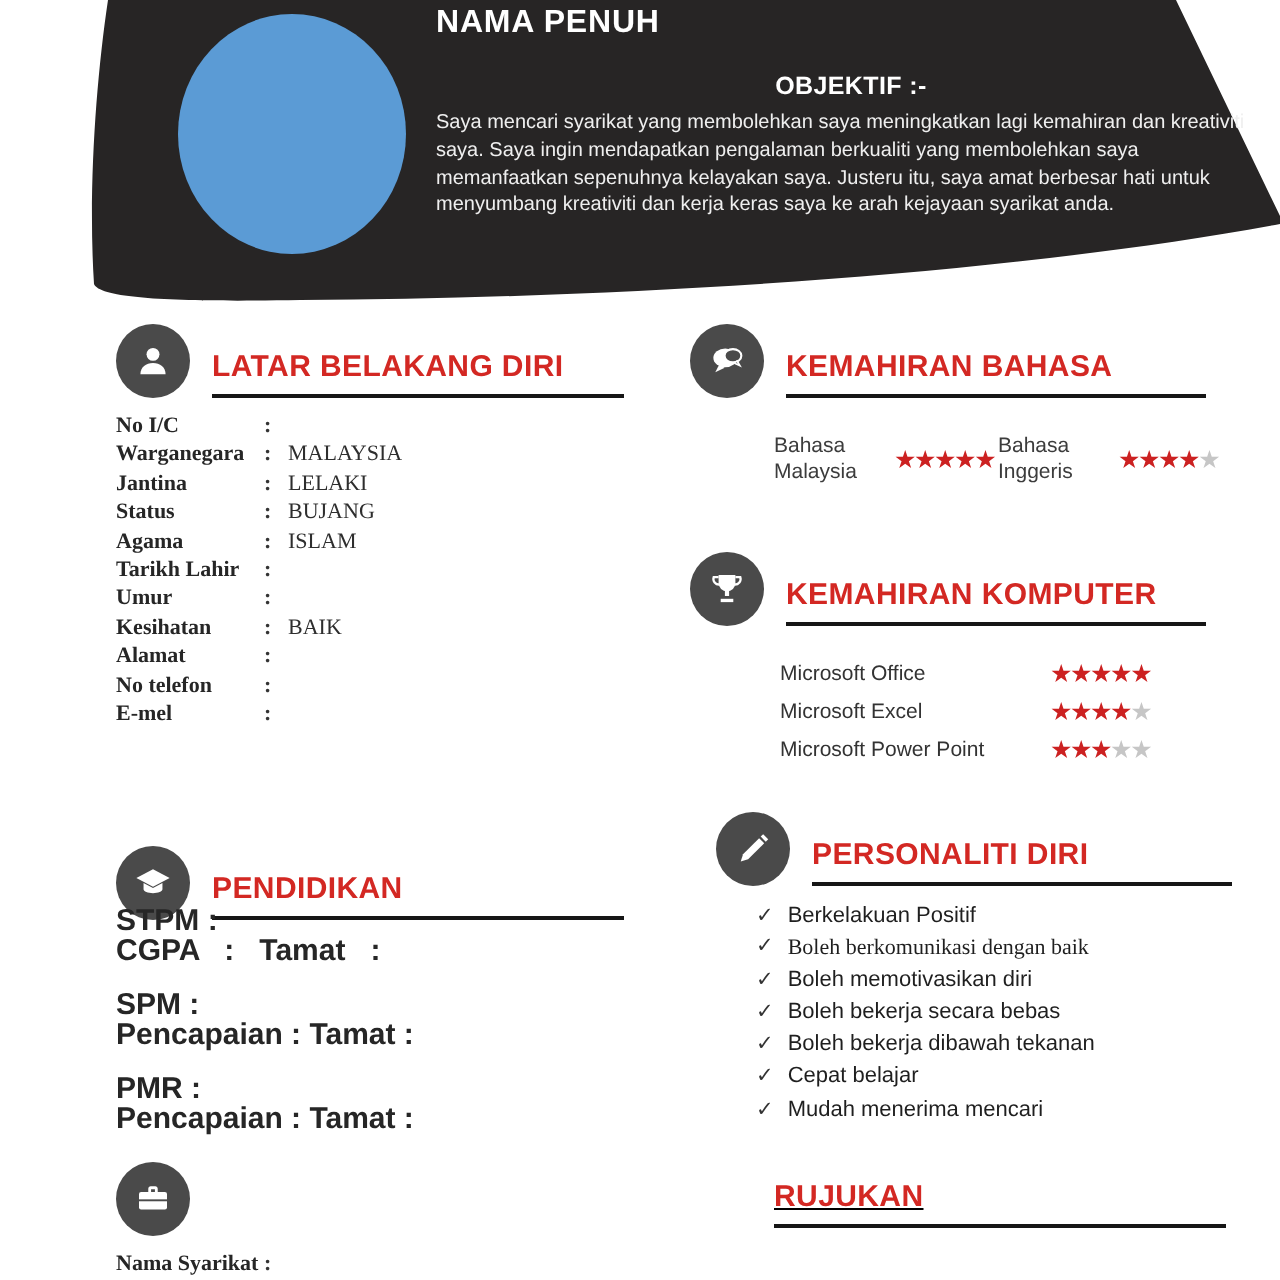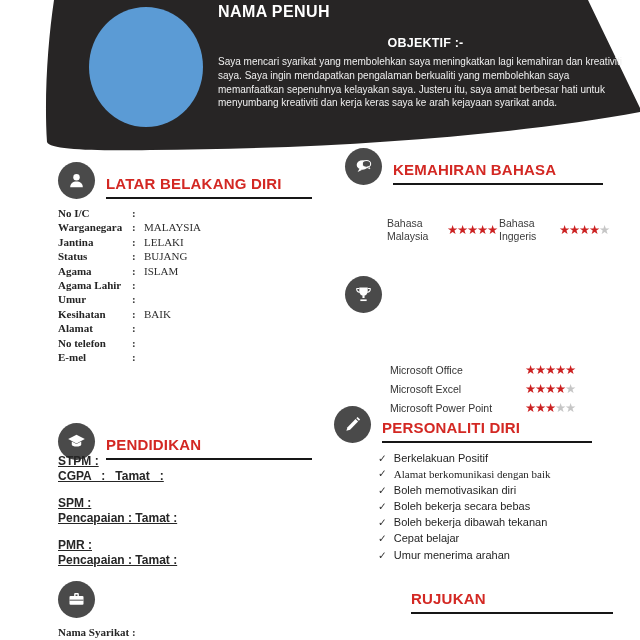--- a/index.html
+++ b/index.html
@@ -15,40 +15,40 @@
   .h-objlabel{margin-top:15px;font-size:12.5px;font-weight:bold;letter-spacing:.2px;text-align:center;}
   .h-objtext{margin-top:5px;font-size:10px;line-height:13.8px;color:#efefef;}
   
   .section{position:absolute;display:flex;align-items:flex-end;gap:11px;}
   .icon-circle{width:37px;height:37px;border-radius:50%;background:#4a4a4a;
     display:flex;align-items:center;justify-content:center;flex:0 0 37px;}
   .icon-circle svg{width:21px;height:21px;display:block;}
   .title-wrap{flex:1;padding-top:5px;}
   .sec-title{font-size:15px;font-weight:bold;color:#d32823;letter-spacing:.2px;
     padding-bottom:5px;border-bottom:2.5px solid #161616;}
-  .no-icon .title-wrap{margin-left:66px;}
+  .no-icon .title-wrap{margin-left:42px;text-decoration:underline;}
   
   .fields{position:absolute;font-size:11px;line-height:14.4px;color:#222;}
   .frow{display:grid;grid-template-columns:74px 12px 1fr;font-family:Liberation Serif, serif;}
   .flabel{font-weight:bold;color:#262626;}
   .fcolon{font-weight:bold;color:#333;}
   .fvalue{color:#2e2e2e;}
   
   .lang-grid{position:absolute;display:grid;grid-template-columns:112px 118px;}
   .lang-cell{display:flex;align-items:center;gap:10px;}
   .lang-label{width:50px;font-size:10.5px;line-height:12.5px;color:#3c3c3c;}
   .stars{font-size:12.5px;letter-spacing:-1.2px;white-space:nowrap;}
   .star.on{color:#cc2121;}
   .star.off{color:#c6c6c6;}
   
   .comp-rows{position:absolute;}
   .comp-row{display:grid;grid-template-columns:135px auto;align-items:center;height:19px;}
   .comp-label{font-size:10.5px;color:#333;}
   
-  .edu{position:absolute;font-size:12px;color:#262626;text-decoration:underline;}
+  .edu{position:absolute;font-size:15px;color:#262626;}
   .edu-entry{margin-bottom:13px;}
   .edu-line{font-weight:bold;line-height:14.5px;white-space:pre;}
   
   .plist{position:absolute;list-style:none;margin:0;padding:0;font-size:11px;color:#1f1f1f;}
   .plist li{display:flex;gap:7px;line-height:16.1px;}
   .plist li:nth-child(2){font-family:"Liberation Serif",serif;}
   .pcheck{color:#333;font-size:10.5px;}
 </style>
 </head>
 <body>
@@ -95,21 +95,21 @@
       <span class="flabel">Status</span>
       <span class="fcolon">:</span>
       <span class="fvalue">BUJANG</span>
     </div>
   <div class="frow">
       <span class="flabel">Agama</span>
       <span class="fcolon">:</span>
       <span class="fvalue">ISLAM</span>
     </div>
   <div class="frow">
-      <span class="flabel">Agama Lahir</span>
+      <span class="flabel">Tarikh Lahir</span>
       <span class="fcolon">:</span>
       <span class="fvalue"></span>
     </div>
   <div class="frow">
       <span class="flabel">Umur</span>
       <span class="fcolon">:</span>
       <span class="fvalue"></span>
     </div>
   <div class="frow">
       <span class="flabel">Kesihatan</span>
@@ -171,21 +171,21 @@
 </div>
 
 <div class="fields" style="left:58px;top:625px;width:254px;">
   <div class="frow">
       <span class="flabel">Nama Syarikat</span>
       <span class="fcolon">:</span>
       <span class="fvalue"></span>
     </div>
 </div>
 
-<div class="section" style="left:345px;top:148px;width:258px;">
+<div class="section" style="left:345px;top:162px;width:258px;">
   <span class="icon-circle">
     <svg viewBox="0 0 24 24">
         <ellipse cx="11" cy="10.2" rx="6.8" ry="5.4" fill="#fff"></ellipse>
         <path d="M7.5 14.2l-2.2 4.2 5.4-2.6z" fill="#fff"></path>
         <ellipse cx="15.4" cy="9" rx="4.8" ry="3.8" fill="#4a4a4a" stroke="#fff" stroke-width="1.2"></ellipse>
         <path d="M17.8 12l1.5 2.6-3.3-1.5z" fill="#4a4a4a" stroke="#fff" stroke-width="1"></path>
       </svg>
   </span>
   <div class="title-wrap">
       <div class="sec-title">KEMAHIRAN BAHASA</div>
@@ -206,77 +206,80 @@
 <div class="section" style="left:345px;top:276px;width:258px;">
   <span class="icon-circle">
     <svg viewBox="0 0 24 24">
         <path d="M7.2 4h9.6v4.6a4.8 4.8 0 01-9.6 0z" fill="#fff"></path>
         <path d="M7.2 5.2H4.4a3.2 3.2 0 003.4 4.2" fill="none" stroke="#fff" stroke-width="1.3"></path>
         <path d="M16.8 5.2h2.8a3.2 3.2 0 01-3.4 4.2" fill="none" stroke="#fff" stroke-width="1.3"></path>
         <rect x="10.8" y="12.8" width="2.4" height="3.2" fill="#fff"></rect>
         <path d="M8.4 17.6h7.2v1.9H8.4z" fill="#fff"></path>
       </svg>
   </span>
-</div>
-
-<div class="comp-rows" style="left:390px;top:327px;width:225px;margin-top:33px;">
+  <div class="title-wrap">
+      <div class="sec-title">KEMAHIRAN KOMPUTER</div>
+    </div>
+</div>
+
+<div class="comp-rows" style="left:390px;top:327px;width:225px;">
   <div class="comp-row">
     <span class="comp-label">Microsoft Office</span>
     <span class="stars"><span class="star on">★</span><span class="star on">★</span><span class="star on">★</span><span class="star on">★</span><span class="star on">★</span></span>
   </div>
   <div class="comp-row">
     <span class="comp-label">Microsoft Excel</span>
     <span class="stars"><span class="star on">★</span><span class="star on">★</span><span class="star on">★</span><span class="star on">★</span><span class="star off">★</span></span>
   </div>
   <div class="comp-row">
     <span class="comp-label">Microsoft Power Point</span>
     <span class="stars"><span class="star on">★</span><span class="star on">★</span><span class="star on">★</span><span class="star off">★</span><span class="star off">★</span></span>
   </div>
 </div>
 
-<div class="section" style="left:334px;top:406px;width:258px;">
+<div class="section" style="left:358px;top:406px;width:258px;">
   <span class="icon-circle">
     <svg viewBox="0 0 24 24">
         <path d="M5 19.2l1.3-4.2 9.2-9.2 2.9 2.9-9.2 9.2z" fill="#fff"></path>
         <path d="M16.4 4.9l1.4-1.4 2.9 2.9-1.4 1.4z" fill="#fff"></path>
       </svg>
   </span>
   <div class="title-wrap">
       <div class="sec-title">PERSONALITI DIRI</div>
     </div>
 </div>
 
 <ul class="plist" style="left:378px;top:450px;width:240px;">
   <li>
       <span class="pcheck">✓</span>
       <span>Berkelakuan Positif</span>
     </li>
   <li>
       <span class="pcheck">✓</span>
-      <span>Alamat berkomunikasi dengan baik</span>
+      <span>Boleh berkomunikasi dengan baik</span>
     </li>
   <li>
       <span class="pcheck">✓</span>
       <span>Boleh memotivasikan diri</span>
     </li>
   <li>
       <span class="pcheck">✓</span>
       <span>Boleh bekerja secara bebas</span>
     </li>
   <li>
       <span class="pcheck">✓</span>
       <span>Boleh bekerja dibawah tekanan</span>
     </li>
   <li>
       <span class="pcheck">✓</span>
       <span>Cepat belajar</span>
     </li>
   <li>
       <span class="pcheck">✓</span>
-      <span>Umur menerima arahan</span>
+      <span>Mudah menerima mencari</span>
     </li>
 </ul>
 
 <div class="section no-icon" style="left:345px;top:585px;width:268px;">
   <div class="title-wrap">
       <div class="sec-title">RUJUKAN</div>
     </div>
 </div>
 
 </body></html>

